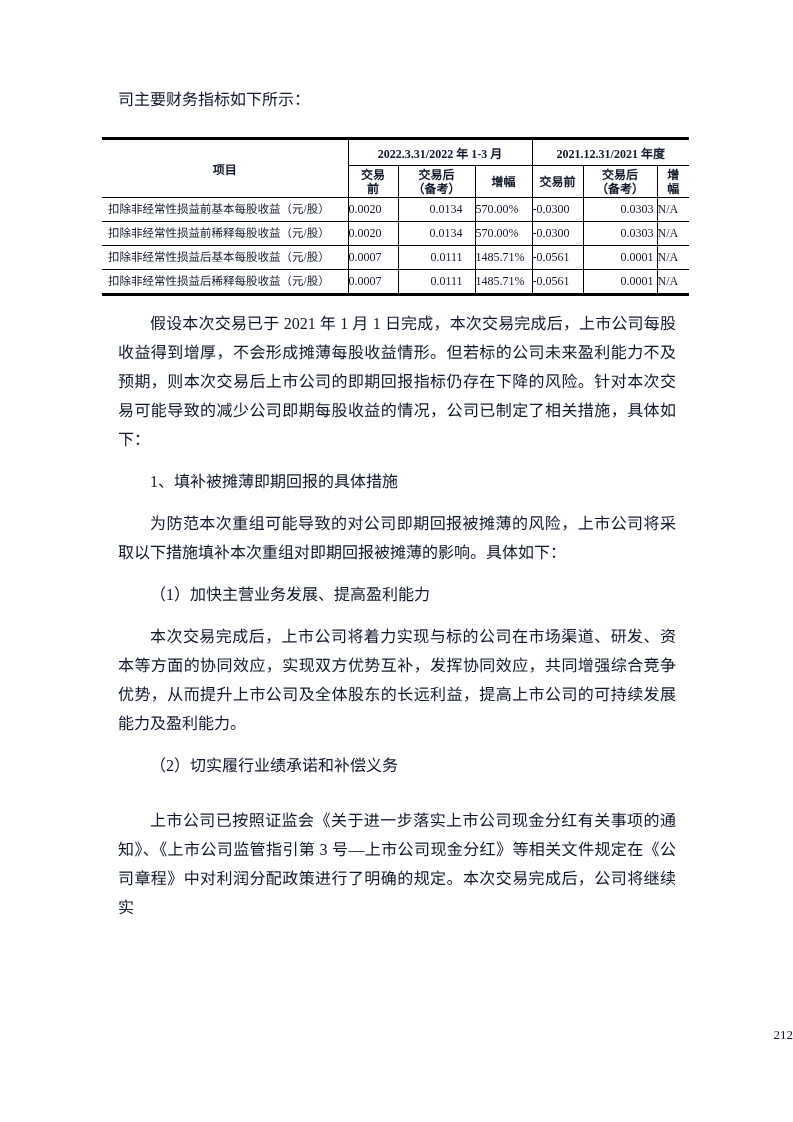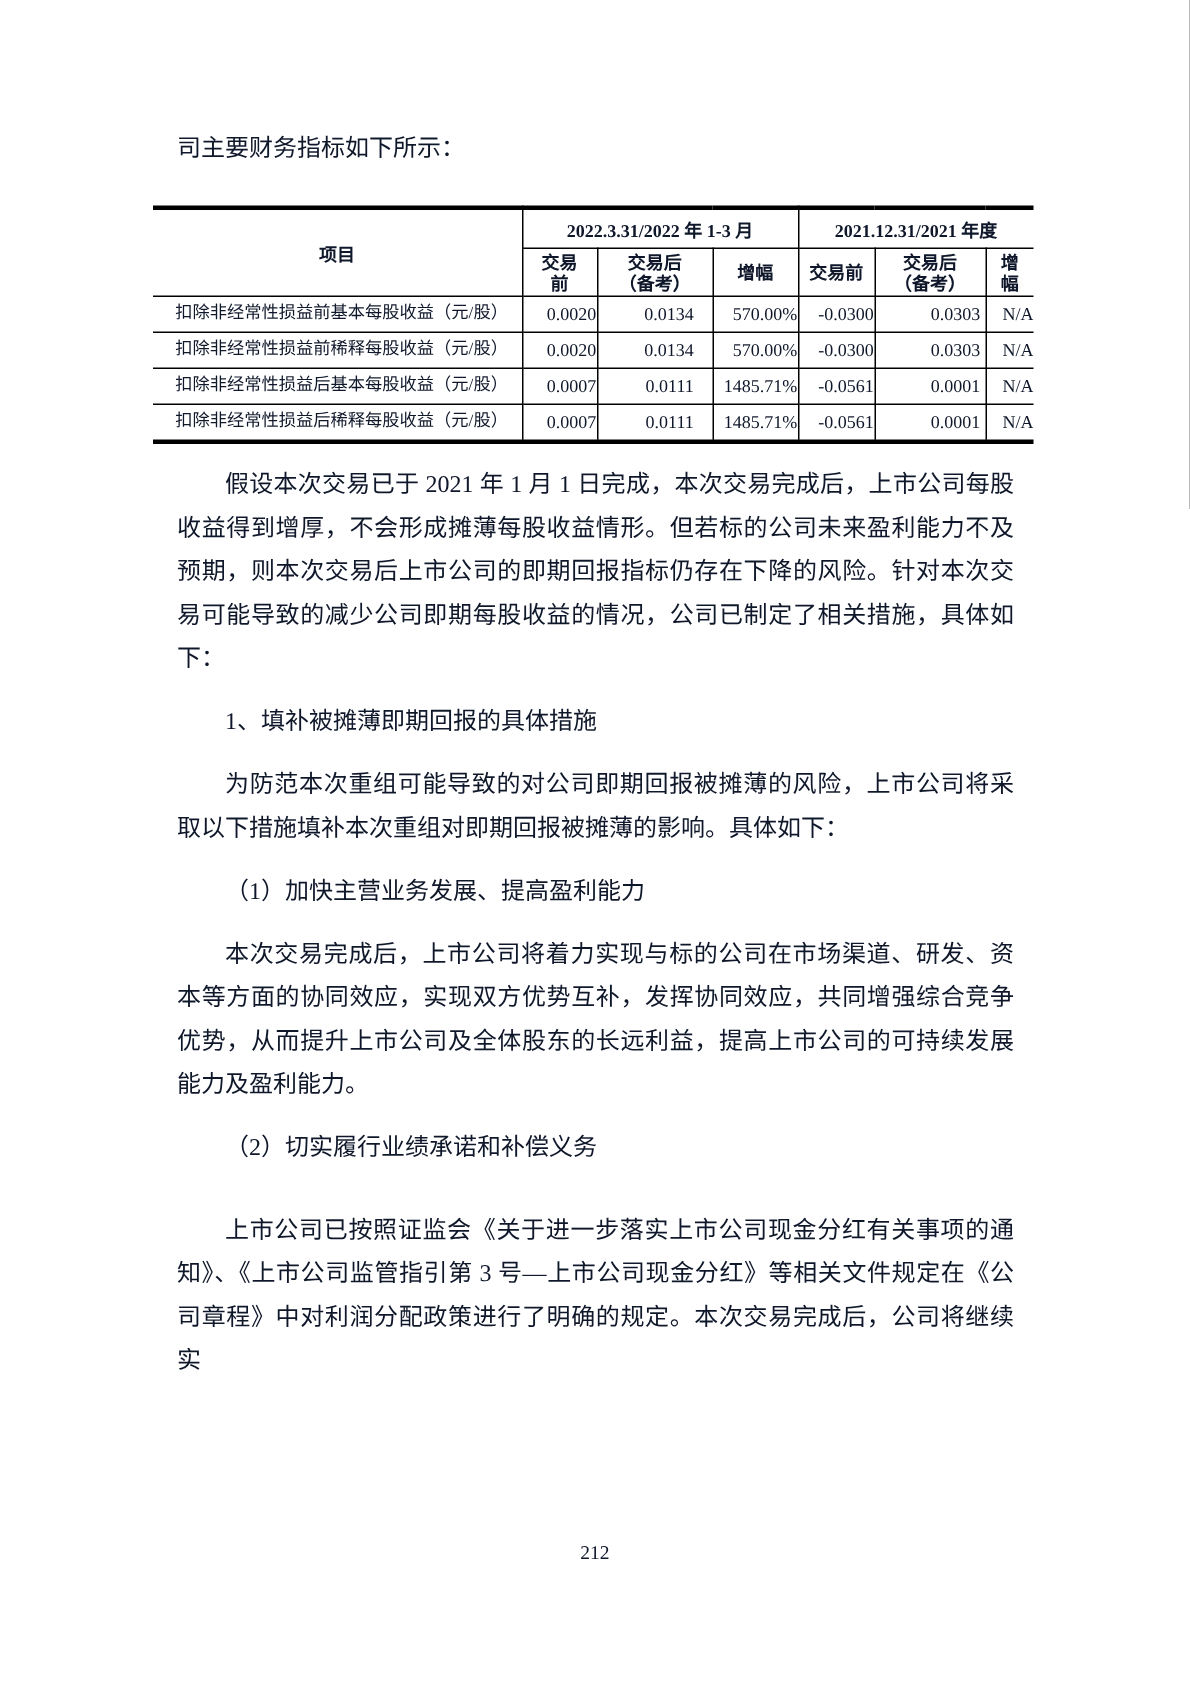--- a/index.html
+++ b/index.html
@@ -50,30 +50,30 @@
   .fin-table tr > *:first-child { border-left: none; }
   .fin-table tr > *:last-child  { border-right: none; }
   .fin-table th {
     font-weight: bold;
     text-align: center;
     vertical-align: middle;
   }
   .row-group th { height: 25px; white-space: nowrap; margin-left: 12px; }
   .row-sub th   { height: 31px; line-height: 14px; white-space: pre-line; }
   .fin-table td { height: 23px; line-height: 23px; white-space: nowrap; }
-  td.cell-label { text-align: center; padding-left: 6px; font-size: 11.5px; margin-top: 43px; }
-  td.cell-c  { text-align: right; }
+  td.cell-label { text-align: left; padding-left: 6px; font-size: 11.5px; margin-top: 43px; }
+  td.cell-c  { text-align: left; }
   td.cell-r1 { text-align: right; padding-right: 12px; }
   td.cell-r2 { text-align: right; padding-right: 3px; }
 
   .page-number {
     position: absolute;
     left: 0; right: 0;
     top: 1027px;
-    text-align: center;
+    text-align: right;
     font-size: 13px;
     line-height: 16px;
   }
 </style>
 </head>
 <body>
 
 <div class="page">
 
   <p class="para-noindent">司主要财务指标如下所示：</p>

